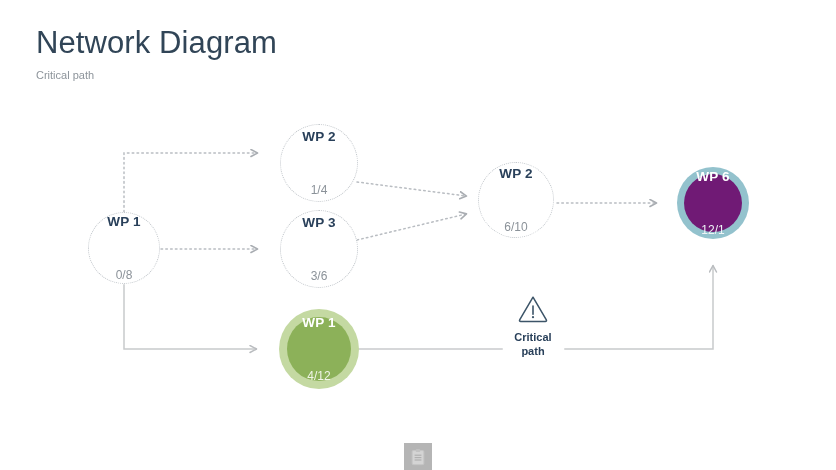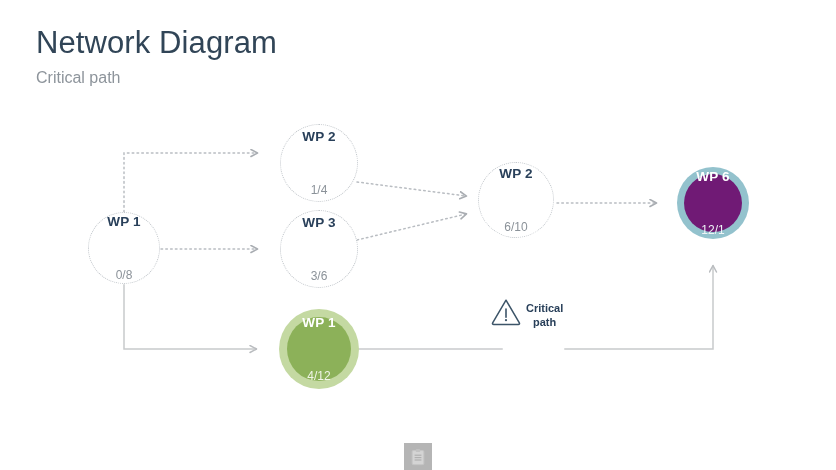--- a/index.html
+++ b/index.html
@@ -16,21 +16,21 @@
   .header{position:absolute;left:36px;top:26px;}
   .title{
     font-size:31px;
     color:#314557;
     font-weight:400;
     letter-spacing:.1px;
     line-height:1.1;
     white-space:nowrap;
   }
   .subtitle{
-    font-size:16px;
+    font-size:11px;
     color:#8d949b;
     font-weight:400;
     margin-top:9px;
     white-space:nowrap;
   }
 
   
   .canvas{position:absolute;left:0;top:0;width:836px;height:470px;}
   .edges{position:absolute;left:0;top:0;width:836px;height:470px;}
 
@@ -70,21 +70,21 @@
   .node.filled .val{color:#eef4f6;}
 
   .node.teal{background:#701a75;box-shadow:0 0 0 7px #93c2cd;text-align:center;}
   .node.green{background:#8cb159;box-shadow:0 0 0 8px #c4d9a2;}
   .node.green .val{color:#f0f5e7;}
 
   
   .cp-marker{
     position:absolute;
     display:flex;
-    flex-direction:row;
+    flex-direction:column;
     align-items:center;
     width:86px;
   }
   .cp-marker .cp-label{
     margin-top:8px;
     font-size:11px;
     font-weight:bold;
     color:#29405a;
     line-height:1.25;
     text-align:center;

